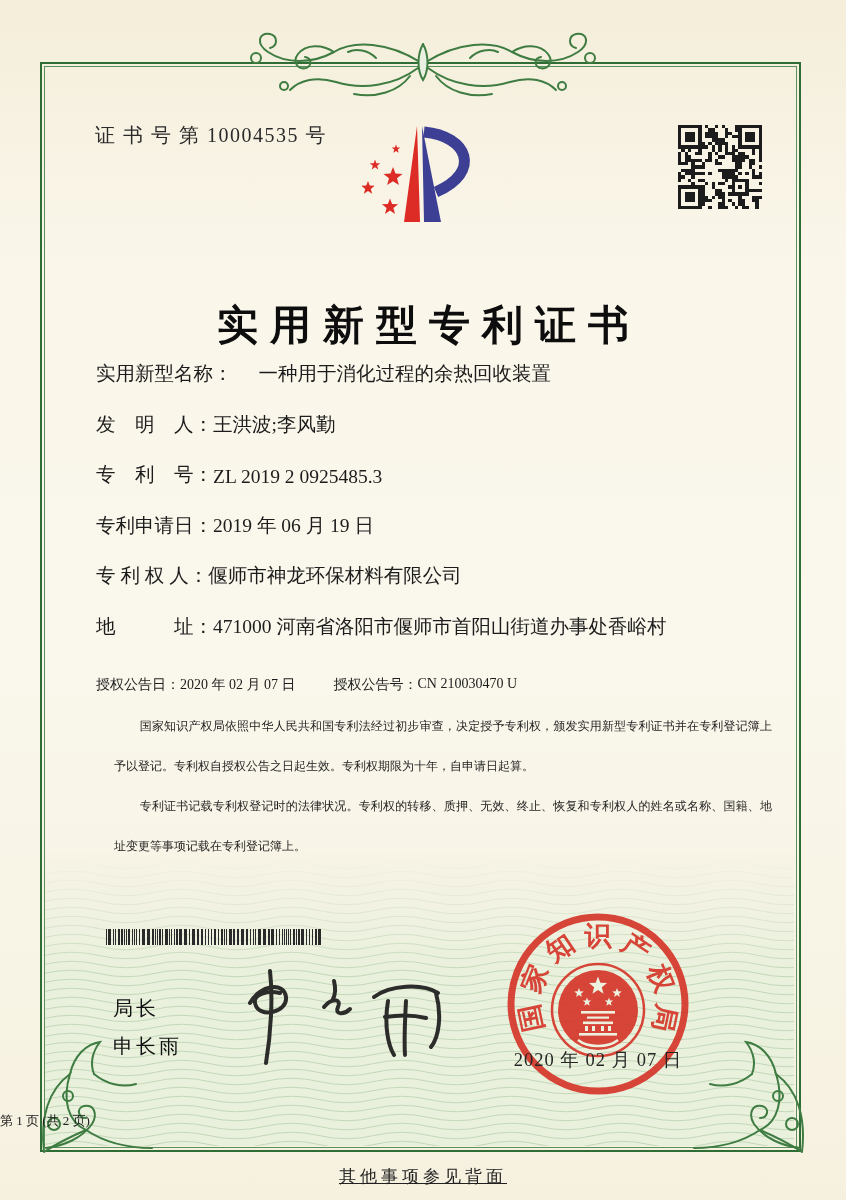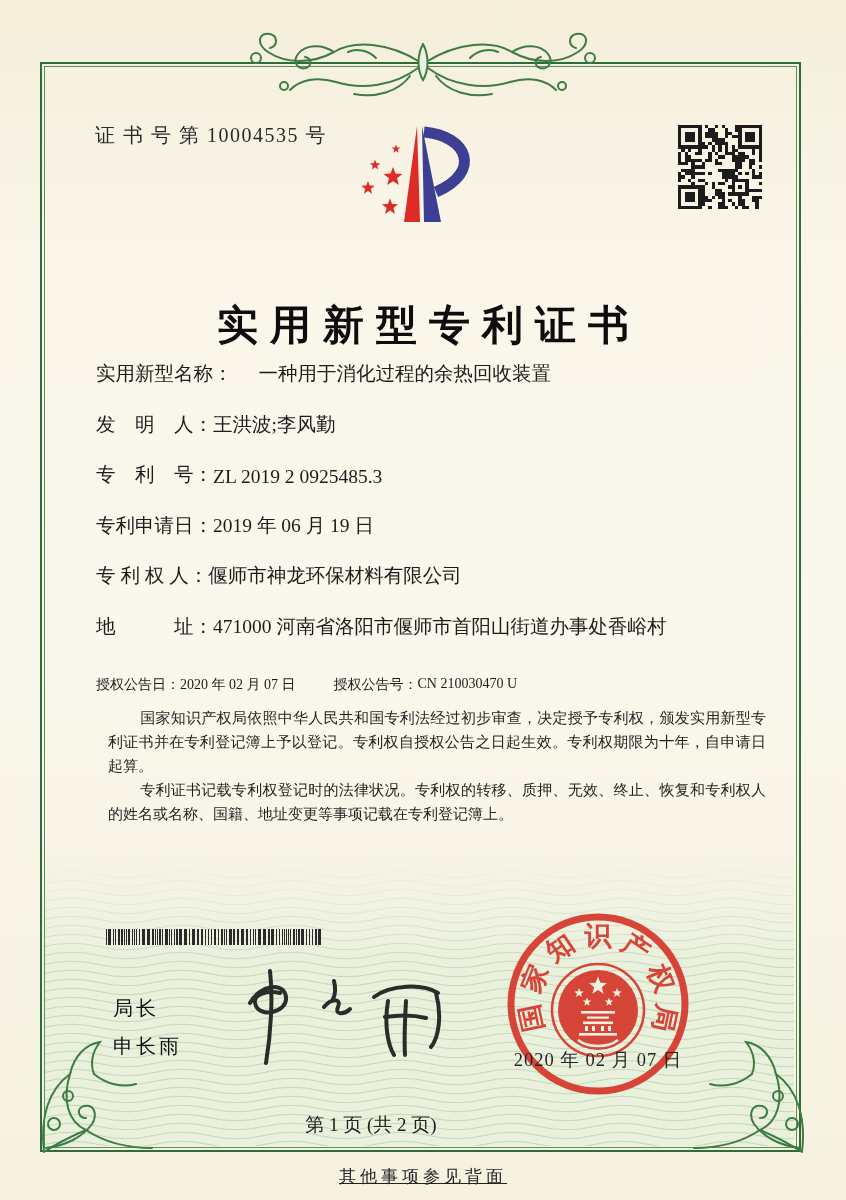--- a/index.html
+++ b/index.html
@@ -23,29 +23,29 @@
   .qr{left:678px;top:125px;z-index:5;}
   .title{left:0;top:254px;width:846px;text-align:center;font-size:41px;font-weight:bold;
     letter-spacing:12px;text-indent:12px;color:#0d0d0d;z-index:5;margin-top:44px;}
   .fields{left:96px;top:362px;width:680px;z-index:5;font-size:19.5px;color:#1c1c1c;}
   .frow{display:flex;align-items:flex-end;height:25px;margin-bottom:25.5px;white-space:nowrap;}
   .flabel{flex:none;}
   .frow.first .fvalue{padding-left:26px;}
   .grant-row{left:96px;top:676px;width:700px;display:flex;white-space:nowrap;
     font-size:14px;color:#1c1c1c;z-index:5;}
   .grant-row .pair2{margin-left:38px;}
-  .paras{left:108px;top:706px;width:658px;font-size:15px;line-height:24px;
+  .paras{left:114px;top:706px;width:658px;font-size:12px;line-height:40px;
     text-align:justify;color:#1f1f1f;z-index:5;}
   .paras p{margin:0;text-indent:2.15em;}
   .barcode{left:106px;top:929px;z-index:5;}
   .director-title{left:113px;top:995px;font-size:20px;letter-spacing:3px;color:#111;z-index:5;text-align:center;}
   .director-name{left:113px;top:1033px;font-size:20px;letter-spacing:3px;color:#111;z-index:5;}
   .signature{left:228px;top:955px;z-index:5;}
   .seal{left:498px;top:904px;z-index:6;}
-  .page-num{left:0;top:1112px;width:742px;text-align:center;font-size:19px;color:#222;z-index:5;}
+  .page-num{left:0;top:1112px;width:742px;text-align:left;font-size:13px;color:#222;z-index:5;}
   .back-note{left:0;top:1165px;width:846px;text-align:center;font-size:17px;
     letter-spacing:4px;color:#222;z-index:5;text-decoration:underline;}
   .ornament{left:0;top:28px;z-index:4;}
   .floral{z-index:4;}
   .fl-left{left:30px;top:1002px;}
   .fl-right{left:664px;top:1002px;}
   svg{display:block;}
 </style>
 </head>
 <body>

